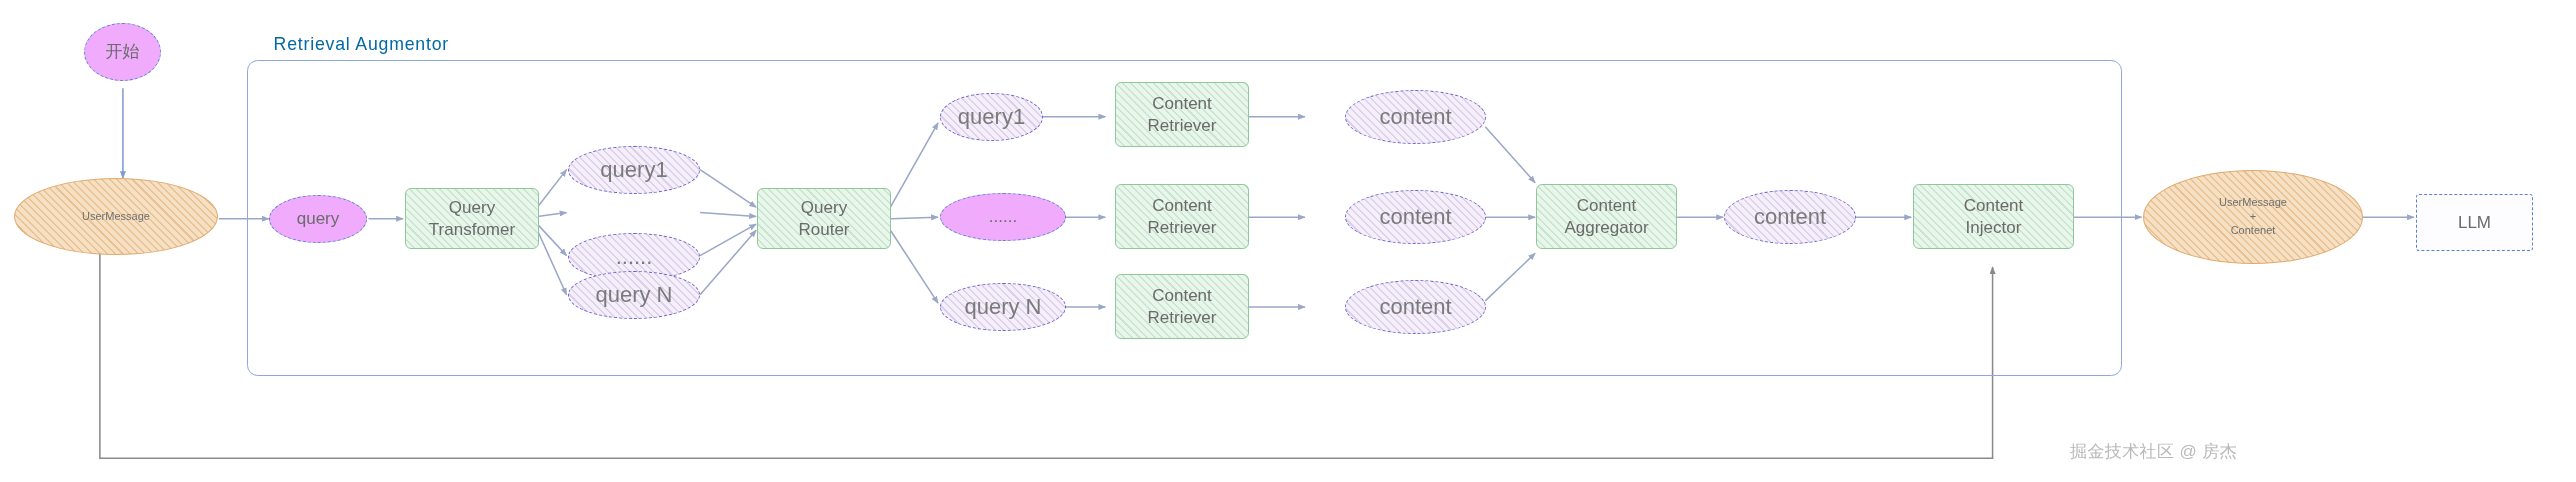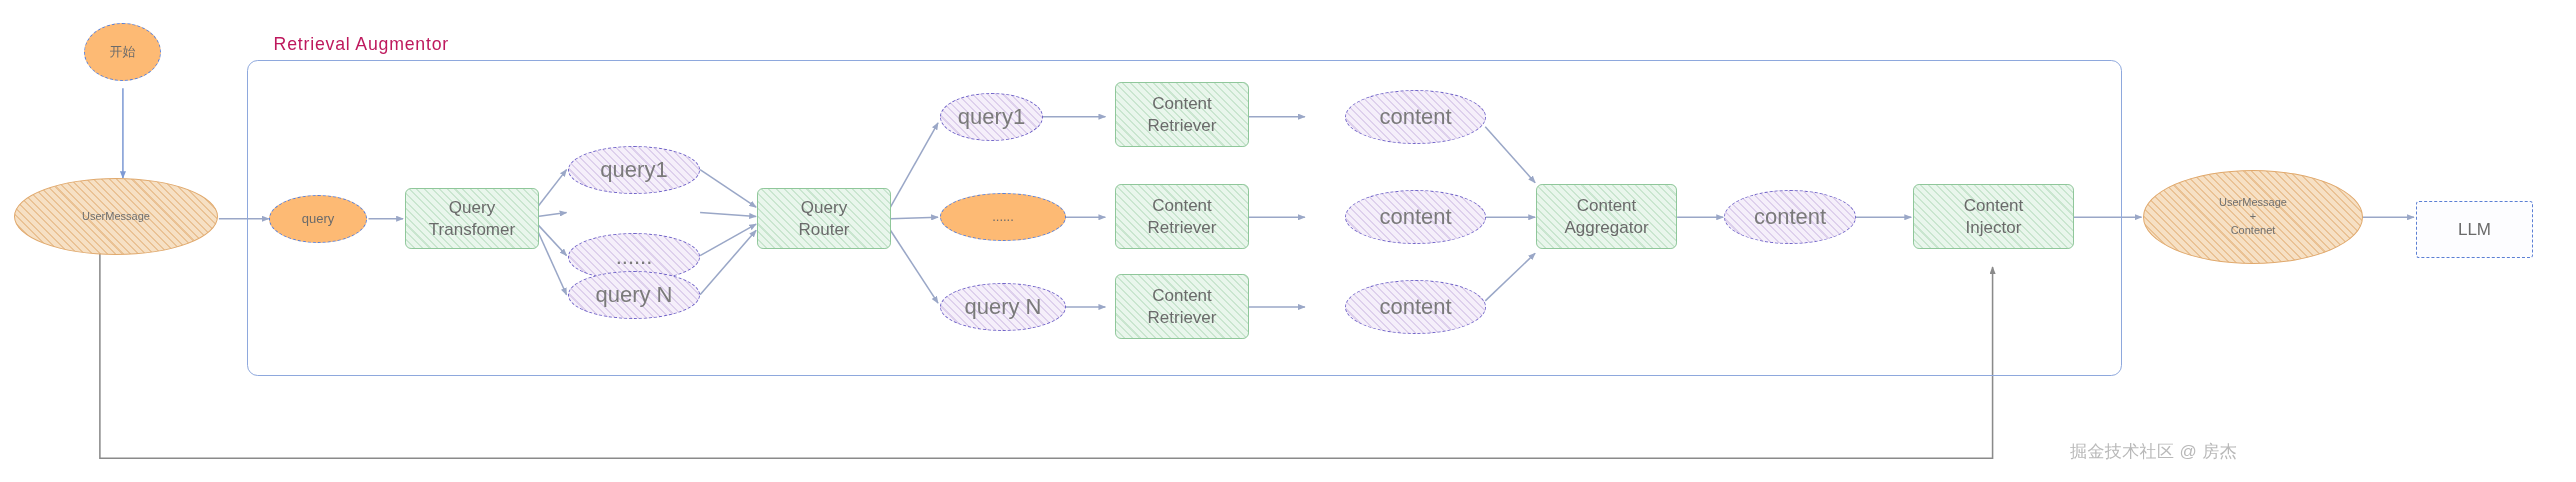--- a/index.html
+++ b/index.html
@@ -33,23 +33,23 @@
     border: 1.5px solid #e0a96d;
     background-color: #f6e0c4;
     background-image:
       repeating-linear-gradient(45deg, rgba(224,169,109,.55) 0 1.5px, rgba(0,0,0,0) 1.5px 5.4px);
     color: #6f6f6f;
     font-size: 11px;
   }
   .ellipse-dashed-blue {
     border-radius: 50%;
     border: 1.5px dashed #5b7fd4;
-    background: #fdba74;
+    background: #f0abfc;
     color: #6b6b6b;
-    font-size: 13px;
+    font-size: 17px;
   }
   .ellipse-dashed-purple {
     border-radius: 50%;
     border: 1.5px dashed #6f63c8;
     background-color: #f5effa;
     background-image:
       repeating-linear-gradient(45deg, rgba(180,150,210,.35) 0 1.5px, rgba(0,0,0,0) 1.5px 5.4px);
     color: #7a7a7a;
     font-size: 22px;
   }
@@ -69,21 +69,21 @@
     color: #6b6b6b;
     font-size: 17px;
   }
   .group-box {
     border: 1.5px solid #8ea8dd;
     border-radius: 10.7px;
     background: transparent;
   }
   .group-label {
     position: absolute;
-    color: #be185d;
+    color: #0369a1;
     font-size: 17.7px;
     letter-spacing: 0.8px;
     background: #ffffff;
     padding: 0 4.6px;
   }
   .watermark {
     position: absolute;
     color: #b9b9b9;
     font-size: 17px;
     letter-spacing: 0.4px;
@@ -214,18 +214,18 @@
 
   <div class="node ellipse-dashed-purple" style="left:1724px;top:190px;width:132px;height:54px;">content</div>
 
   <div class="node rect-green" style="left:1913px;top:184px;width:161px;height:65px;">Content
 Injector</div>
 
   <div class="node ellipse-orange" style="left:2143px;top:170px;width:220px;height:94px;">UserMessage
 +
 Contenet</div>
 
-  <div class="node rect-dashed-blue" style="left:2416px;top:201px;width:117px;height:57px;">LLM</div>
+  <div class="node rect-dashed-blue" style="left:2416px;top:194px;width:117px;height:57px;">LLM</div>
 
   <div class="watermark" style="left:2070px;top:440px;">掘金技术社区 @ 房杰</div>
 
 </div>
 
 
 </body></html>

